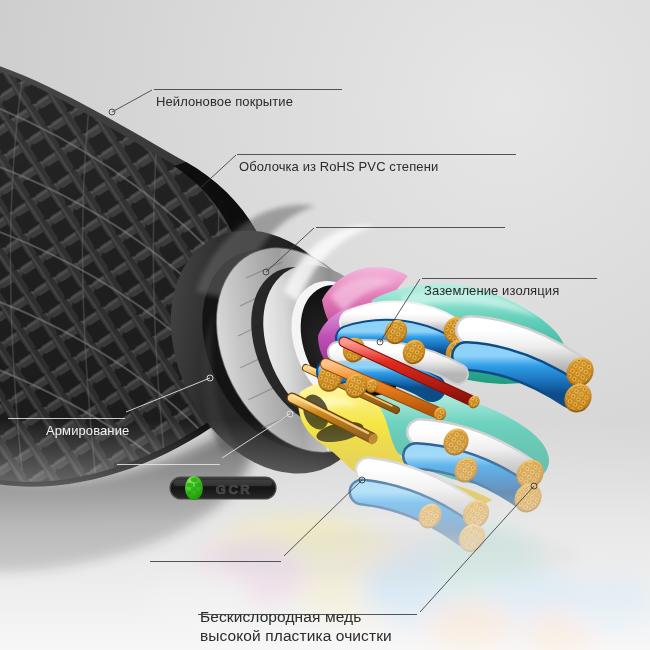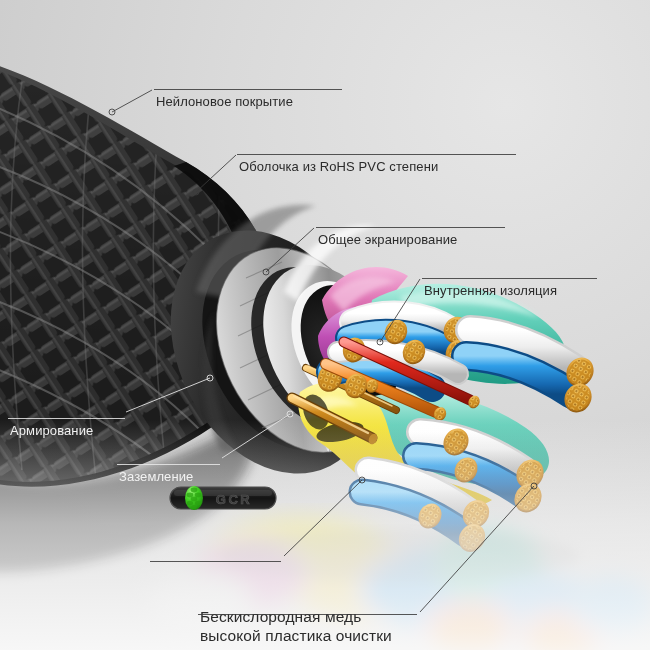--- a/index.html
+++ b/index.html
@@ -18,32 +18,32 @@
   }
   
   .illus{position:absolute;inset:0;}
   .illus svg{display:block;width:650px;height:650px;}
 
   
   .label{
     position:absolute;white-space:pre;line-height:1.22;
     font-size:13px;letter-spacing:.1px;color:#2b2b2b;
   }
-  .label.light{color:#f2f2f2;}
+  .label.light{color:#f2f2f2;margin-left:36px;}
   .label .txt{display:block;}
   .label.two{font-size:15.5px;}
   
   .rule{position:absolute;height:1px;background:#3a3a3a;opacity:.85;}
   .rule.light{background:#e8e8e8;}
 
   
   #leaders{position:absolute;inset:0;pointer-events:none;}
 
   
-  .badge{position:absolute;left:168px;top:482px;width:112px;height:36px;}
+  .badge{position:absolute;left:168px;top:472px;width:112px;height:36px;}
   .badge svg{display:block;}
 </style>
 </head>
 <body>
 
 <div id="stage">
 
   <div class="illus">
   <svg viewBox="0 0 650 650" xmlns="http://www.w3.org/2000/svg">
     <defs>
@@ -464,38 +464,32 @@
   <div class="label" style="left:156px;top:62px;">
     <span class="txt">Нейлоновое покрытие</span>
   </div>
   <div class="rule" style="left:154px;top:89px;width:188px;"></div>
 
   <div class="label" style="left:239px;top:127px;">
     <span class="txt">Оболочка из RoHS PVC степени</span>
   </div>
   <div class="rule" style="left:237px;top:154px;width:279px;"></div>
 
-  <div class="label" style="left:318px;top:200px;">
-    <span class="txt">Общее экранирование</span>
-  </div>
   <div class="rule" style="left:316px;top:227px;width:189px;"></div>
 
   <div class="label" style="left:424px;top:251px;">
-    <span class="txt">Внутренняя изоляция</span>
+    <span class="txt">Заземление изоляция</span>
   </div>
   <div class="rule" style="left:422px;top:278px;width:175px;"></div>
 
   <div class="label light" style="left:10px;top:391px;">
     <span class="txt">Армирование</span>
   </div>
   <div class="rule light" style="left:8px;top:418px;width:117px;"></div>
 
-  <div class="label light" style="left:119px;top:437px;">
-    <span class="txt">Заземление</span>
-  </div>
   <div class="rule light" style="left:117px;top:464px;width:103px;"></div>
 
   <div class="rule" style="left:150px;top:561px;width:131px;"></div>
 
   <div class="label two" style="left:200px;top:570px;">
     <span class="txt">Бескислородная медь
 высокой пластика очистки</span>
   </div>
   <div class="rule" style="left:198px;top:614px;width:219px;"></div>
 

